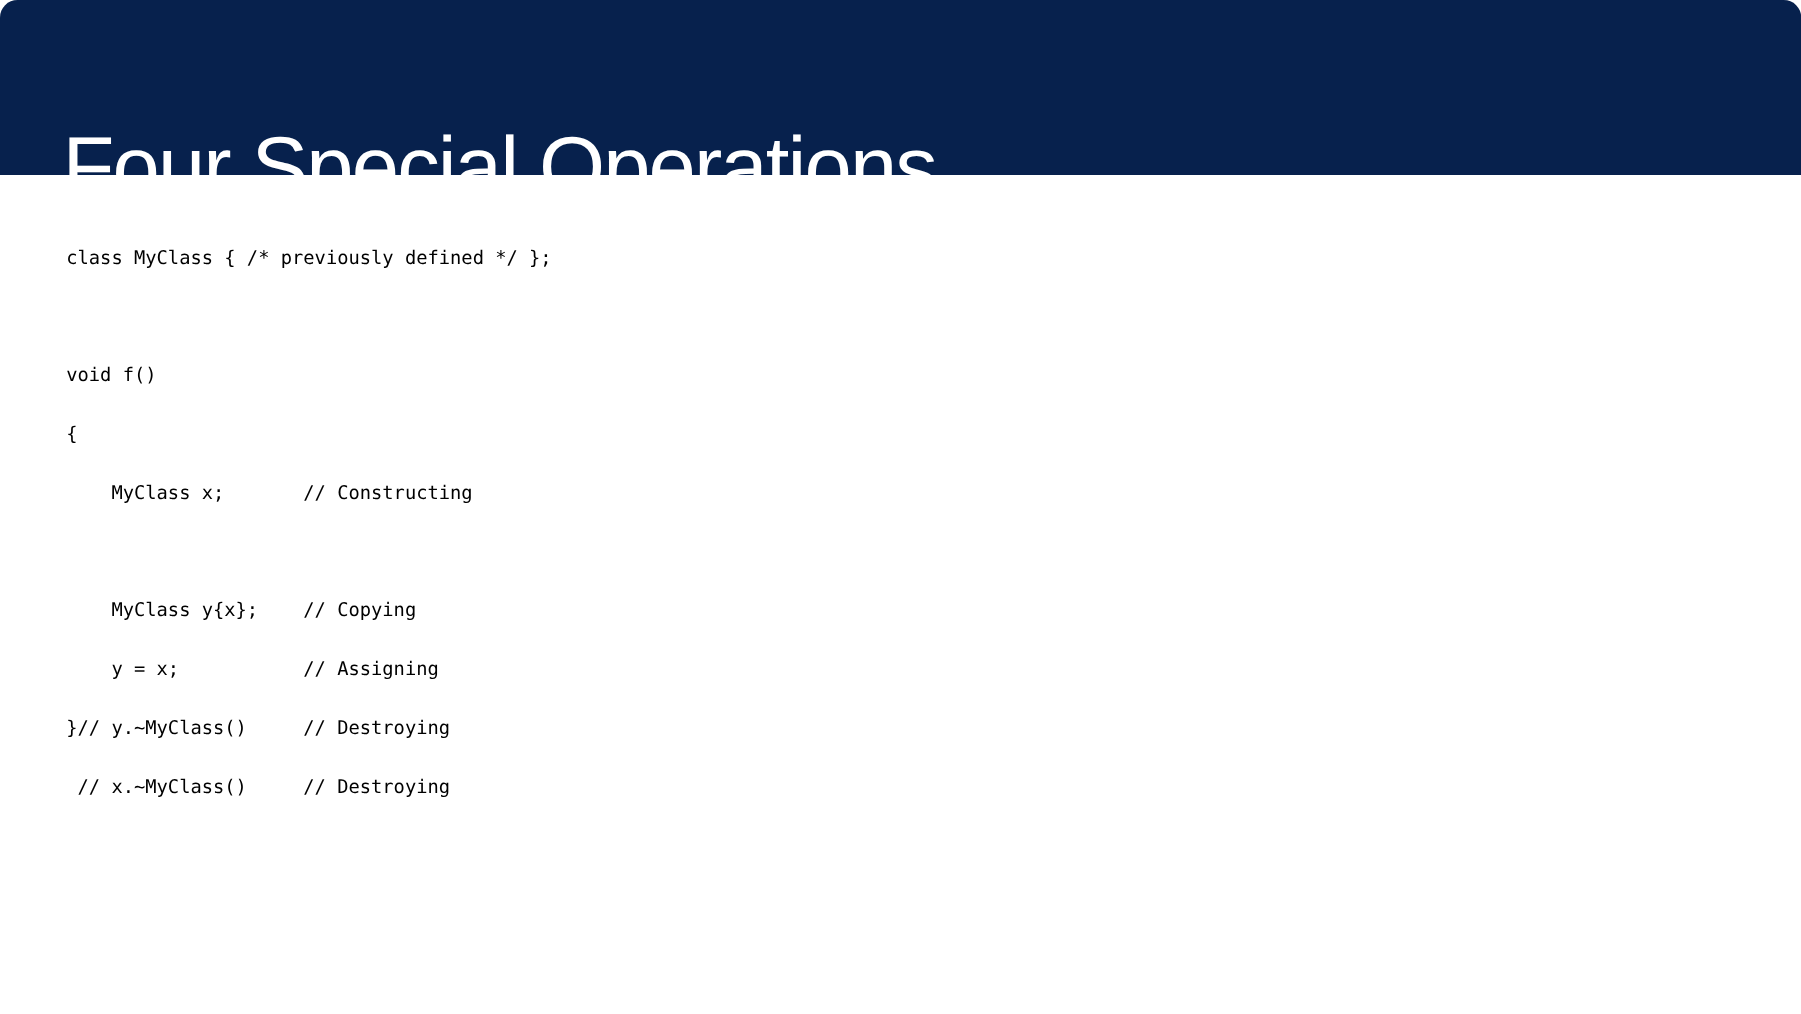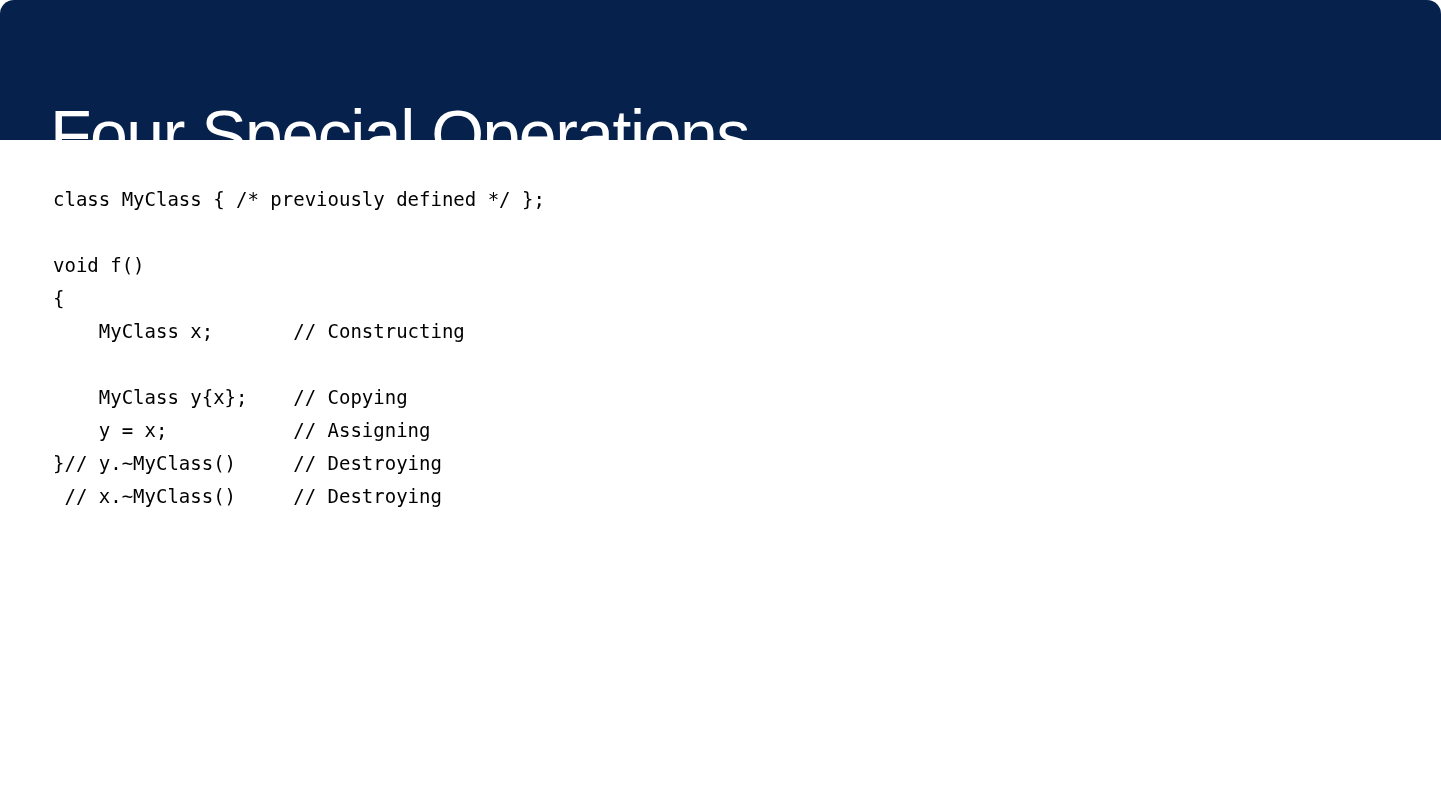--- a/index.html
+++ b/index.html
@@ -52,22 +52,22 @@
     left: 0;
     right: 0;
     bottom: 0;
     background: var(--body-bg, #ffffff);
   }
 
   .code-block {
     margin: 0;
     padding: 43px 0 0 53px;
     font-family: "DejaVu Sans Mono", monospace;
-    font-size: 19px;
-    line-height: 33px;
+    font-size: 15px;
+    line-height: 47px;
     color: var(--code-color, #000000);
     white-space: pre;
   }
 </style>
 </head>
 <body>
 
 <div class="slide">
   <header class="slide-header">
     <h1 class="slide-title">Four Special Operations</h1>

